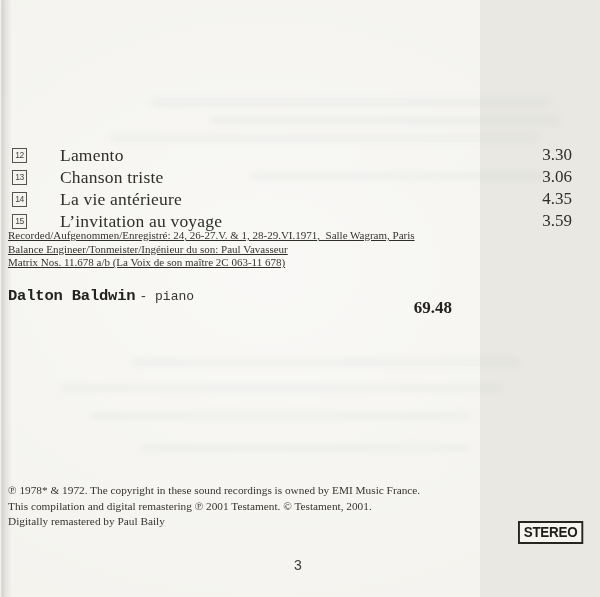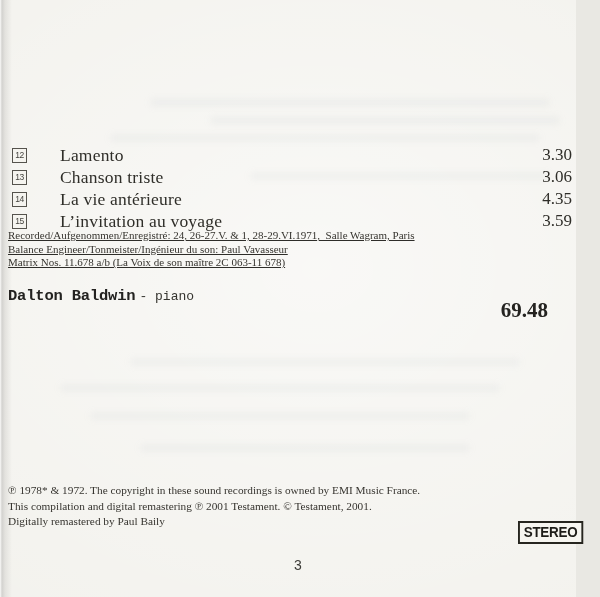--- a/index.html
+++ b/index.html
@@ -3,21 +3,21 @@
 <meta charset="utf-8">
 <style>
   html, body {
     margin: 0; padding: 0;
     width: 600px; height: 597px;
     overflow: hidden;
     background: #e9e8e3;
   }
   .page {
     position: relative;
-    width: 576px; height: 597px;
+    width: 480px; height: 597px;
     background:
       radial-gradient(ellipse 900px 700px at 55% 45%, rgba(255,255,255,0.55), rgba(255,255,255,0) 70%),
       #f2f1ec;
     font-family: "Liberation Serif", "DejaVu Serif", serif;
     color: #2e2d29;
   }
   
   .edge-shadow {
     position: absolute; left: 0; top: 0; bottom: 0; width: 12px;
     background: linear-gradient(to right,
@@ -94,21 +94,21 @@
   .performer-role {
     font-size: 13px;
     color: #35342f;
     margin-left: 4px;
   }
 
   
   .total {
     position: absolute; right: 28px; top: 298px;
     font-weight: bold;
-    font-size: 21px;
+    font-size: 17px;
     color: #242320;
   }
 
   
   .legal {
     position: absolute; left: 8px; top: 483px; width: 500px;
   }
   .legal-line {
     font-size: 11.3px;
     line-height: 15.7px;

